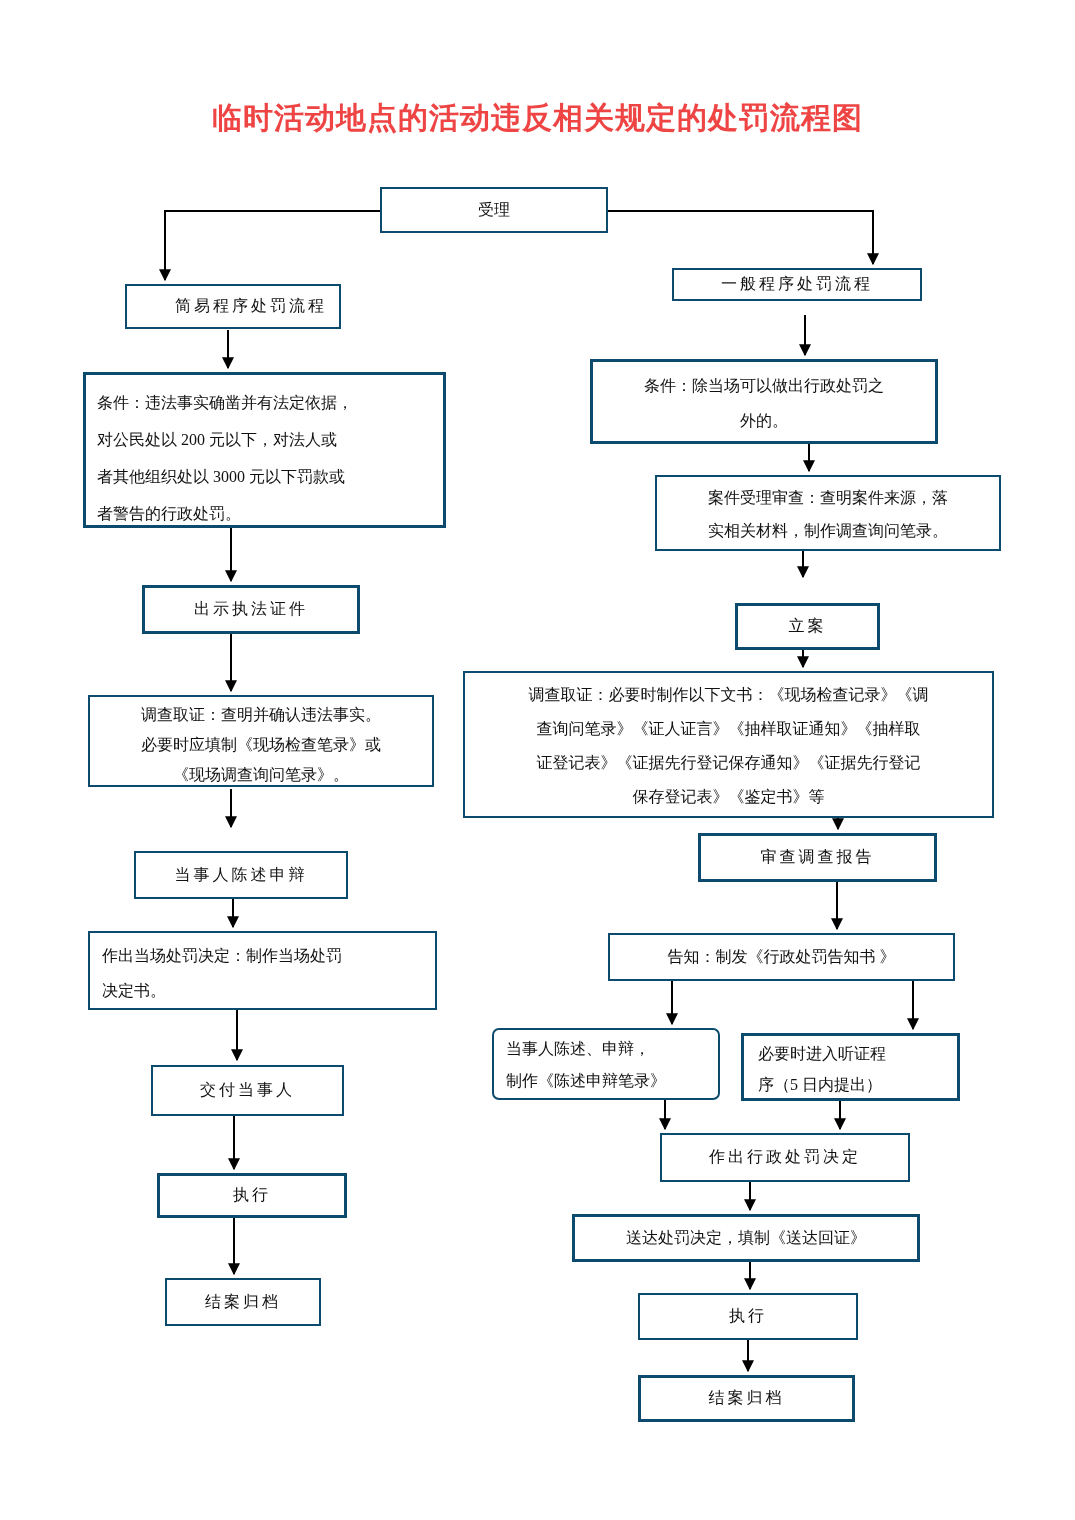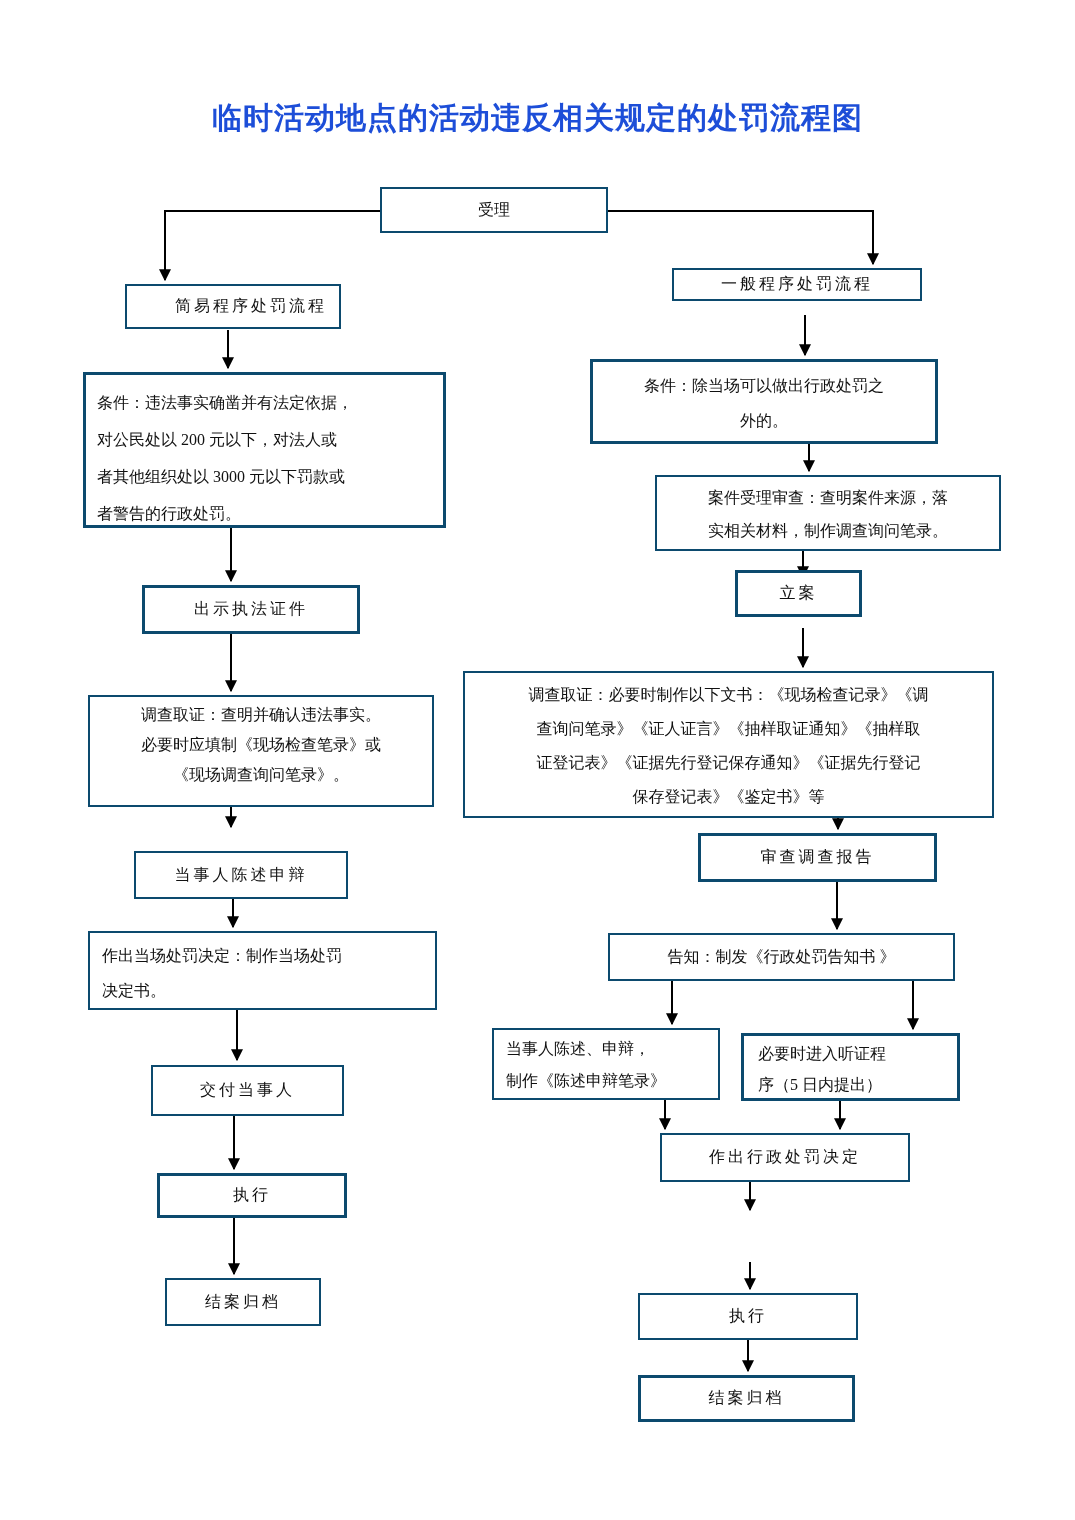--- a/index.html
+++ b/index.html
@@ -12,21 +12,21 @@
     overflow:hidden;
   }
   .title{
     position:absolute;
     left:0;top:98px;width:1075px;
     text-align:center;
     font-family:"Liberation Sans","DejaVu Sans",sans-serif;
     font-weight:bold;
     font-size:30px;
     letter-spacing:1px;
-    color:#1d4ed8;
+    color:#ef4444;
   }
   svg.connectors{position:absolute;left:0;top:0;}
   .node{
     position:absolute;
     box-sizing:border-box;
     border:2px solid #0c4a6e;
     background:#fff;
     font-size:16px;
     line-height:1.4;
     display:flex;
@@ -44,35 +44,35 @@
     text-align:center;
   }
   .thick{border-width:3px;}
   .ls{letter-spacing:3px;}
 
   
   .n-accept{left:380px;top:187px;width:228px;height:46px;}
   .n-simple-header{left:125px;top:284px;width:216px;height:45px;padding-left:36px;}
   .n-simple-condition{left:83px;top:372px;width:363px;height:156px;padding:9px 11px;line-height:37px;}
   .n-show-credentials{left:142px;top:585px;width:218px;height:49px;}
-  .n-simple-investigate{left:88px;top:695px;width:346px;height:112px;padding:3px 8px;line-height:30px;}
+  .n-simple-investigate{left:88px;top:695px;width:346px;height:92px;padding:3px 8px;line-height:30px;}
   .n-simple-statement{left:134px;top:831px;width:214px;height:48px;margin-top:20px;}
   .n-onsite-decision{left:88px;top:931px;width:349px;height:79px;padding:5px 12px;line-height:35px;}
   .n-deliver-party{left:151px;top:1065px;width:193px;height:51px;}
   .n-simple-execute{left:157px;top:1173px;width:190px;height:45px;}
   .n-simple-archive{left:165px;top:1278px;width:156px;height:48px;}
 
   .n-general-header{left:672px;top:268px;width:250px;height:33px;}
   .n-general-condition{left:590px;top:359px;width:348px;height:85px;padding:6px 2px;line-height:35px;}
   .n-case-review{left:608px;top:475px;width:346px;height:76px;padding:4px 9px;line-height:33px;margin-left:47px;}
-  .n-filing{left:735px;top:570px;width:127px;height:47px;}
+  .n-filing{left:735px;top:603px;width:145px;height:47px;}
   .n-general-investigate{left:463px;top:671px;width:531px;height:147px;padding:5px 10px;line-height:34px;}
   .n-review-report{left:698px;top:833px;width:239px;height:49px;}
   .n-notify{left:608px;top:933px;width:347px;height:48px;}
-  .n-statement-defense{left:492px;top:1028px;width:228px;height:72px;padding:3px 12px;line-height:32px;}
+  .n-statement-defense{left:492px;top:1028px;width:228px;height:72px;padding:3px 12px;line-height:32px;border-radius:7px;}
   .n-hearing{left:741px;top:1033px;width:219px;height:68px;padding:2px 14px;line-height:31px;}
   .n-penalty-decision{left:628px;top:1133px;width:250px;height:49px;margin-left:32px;}
   .n-serve-decision{left:572px;top:1214px;width:348px;height:48px;}
   .n-general-execute{left:638px;top:1293px;width:220px;height:47px;}
   .n-general-archive{left:638px;top:1375px;width:217px;height:47px;}
 </style>
 </head>
 <body>
 
 <div class="page">
@@ -140,16 +140,17 @@
 查询问笔录》《证人证言》《抽样取证通知》《抽样取
 证登记表》《证据先行登记保存通知》《证据先行登记
 保存登记表》《鉴定书》等</div>
   <div class="node n-review-report thick ls">审查调查报告</div>
   <div class="node n-notify">告知：制发《行政处罚告知书 》</div>
   <div class="node n-statement-defense block">当事人陈述、申辩，
 制作《陈述申辩笔录》</div>
   <div class="node n-hearing block thick">必要时进入听证程
 序（5 日内提出）</div>
   <div class="node n-penalty-decision ls">作出行政处罚决定</div>
+  <div class="node n-serve-decision thick">送达处罚决定，填制《送达回证》</div>
   <div class="node n-general-execute ls">执行</div>
   <div class="node n-general-archive thick ls">结案归档</div>
 
 </div>
 
 </body></html>

